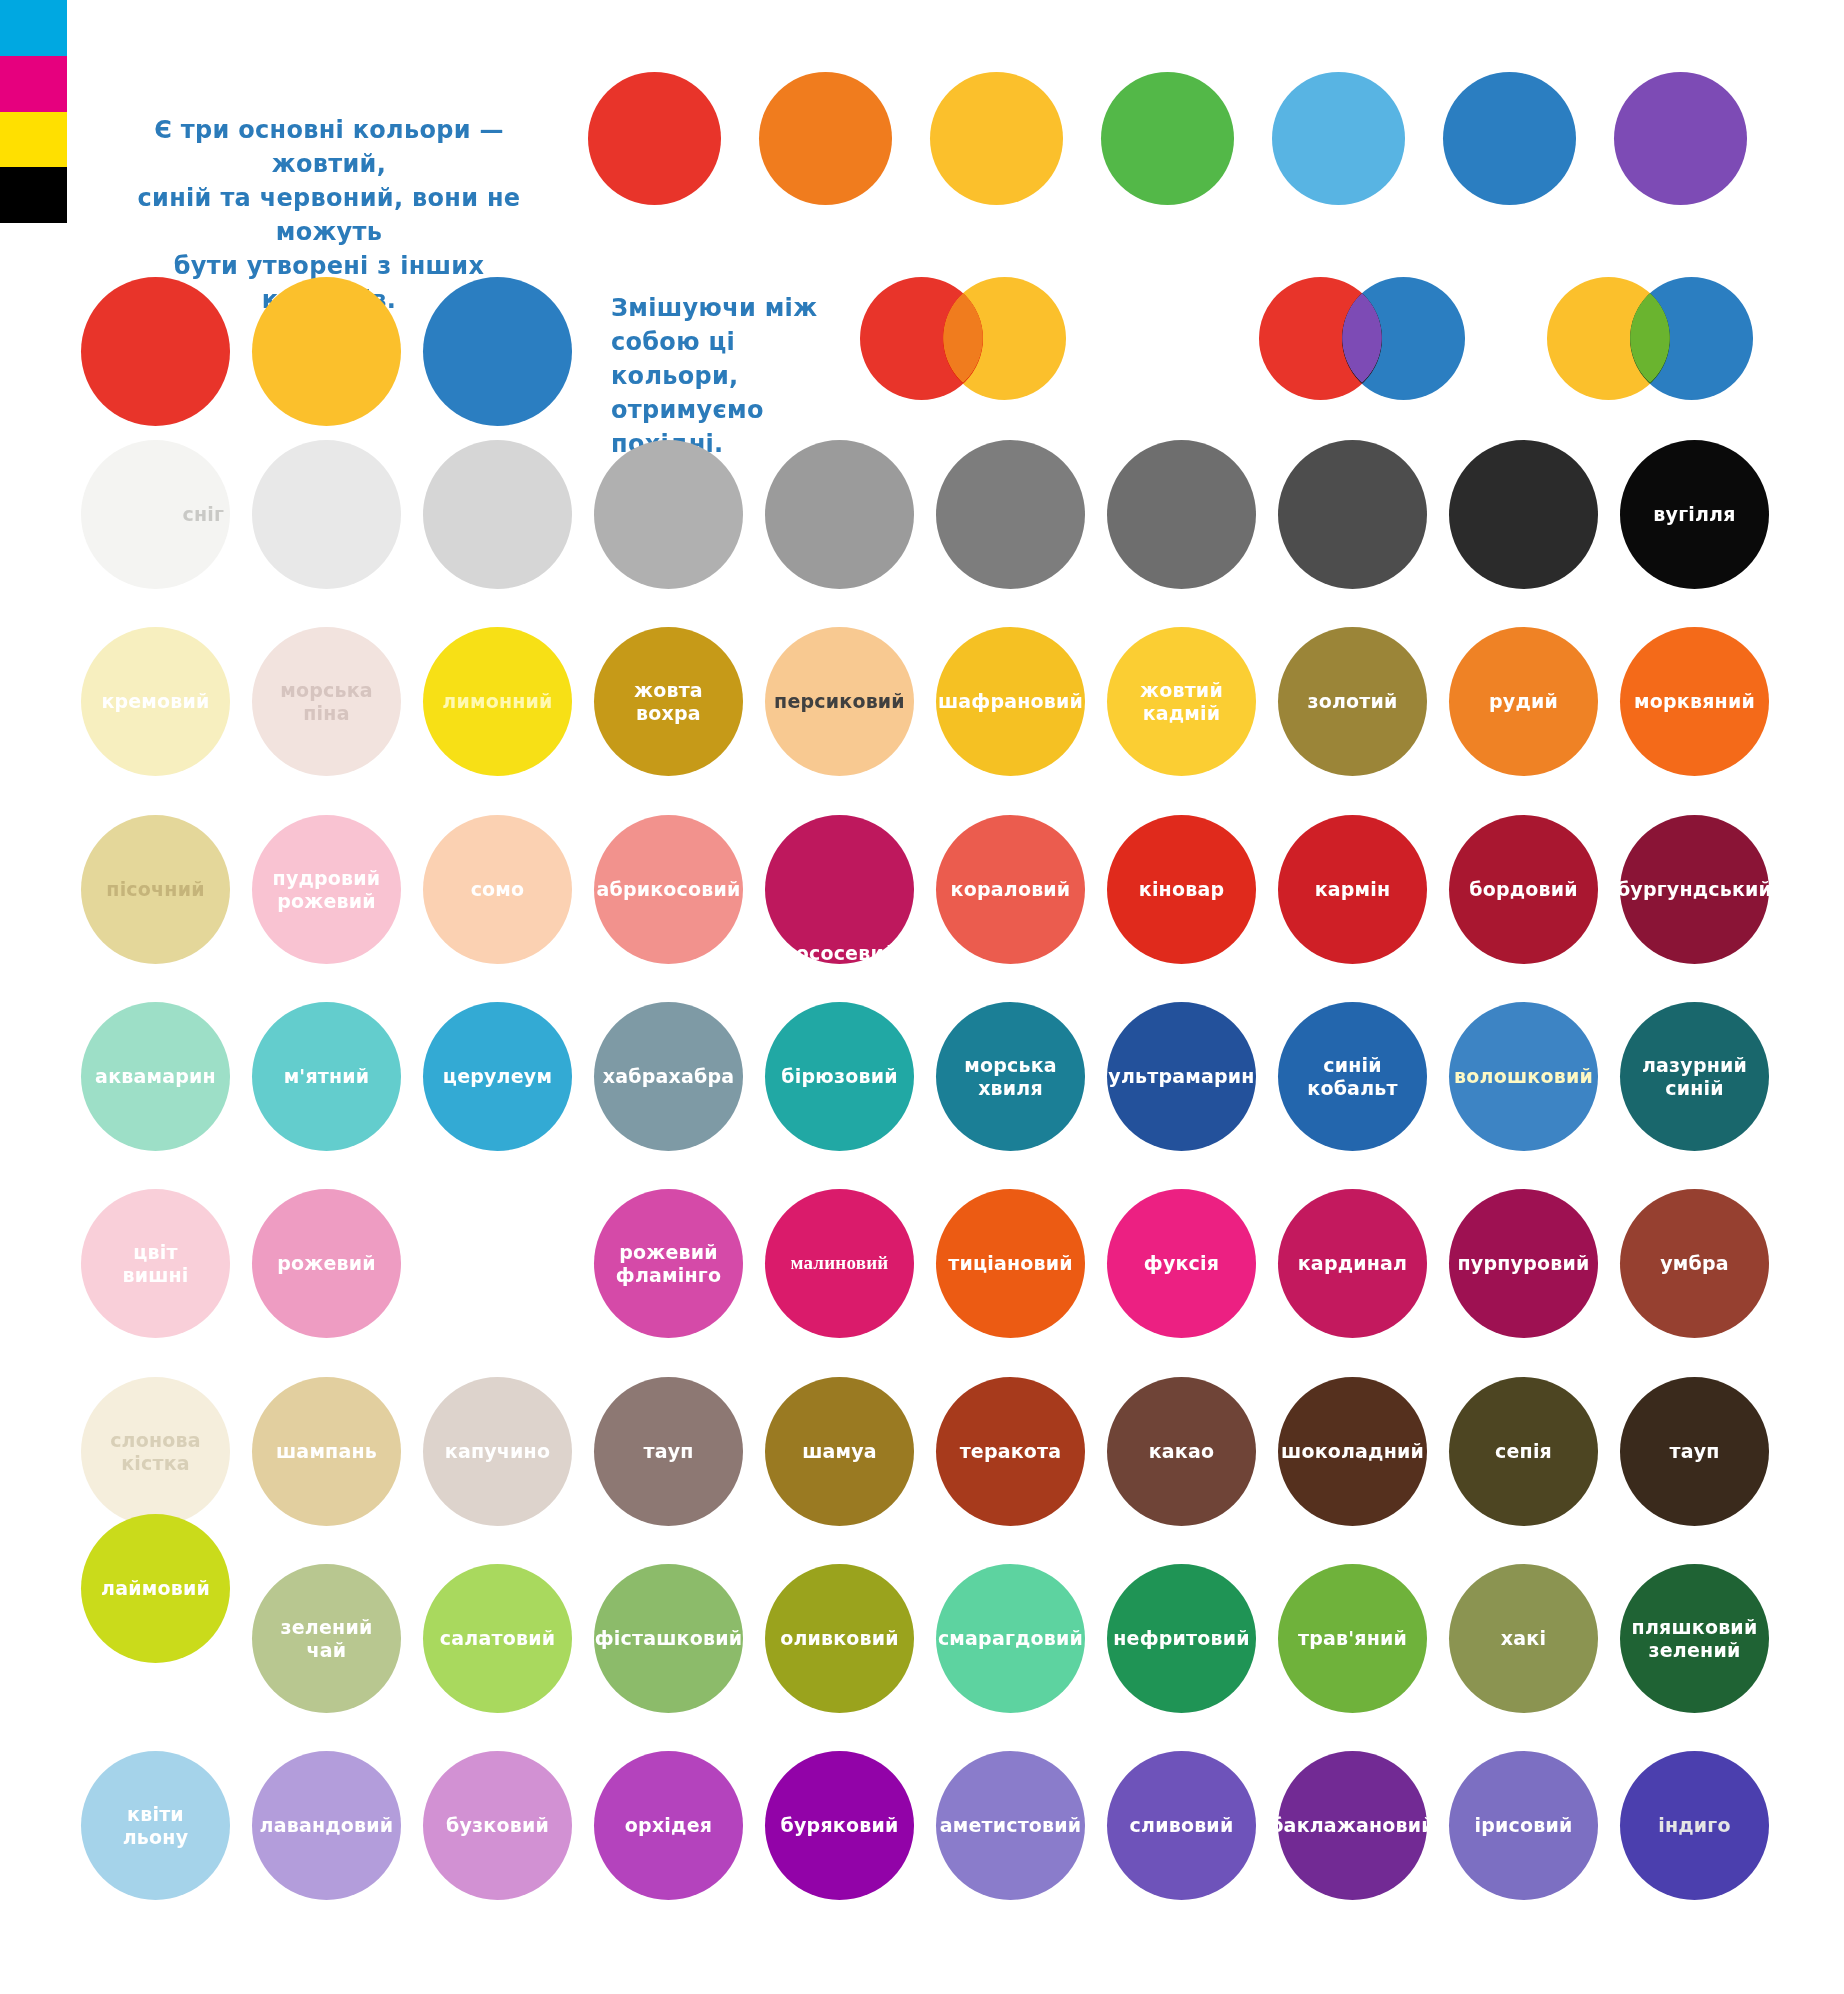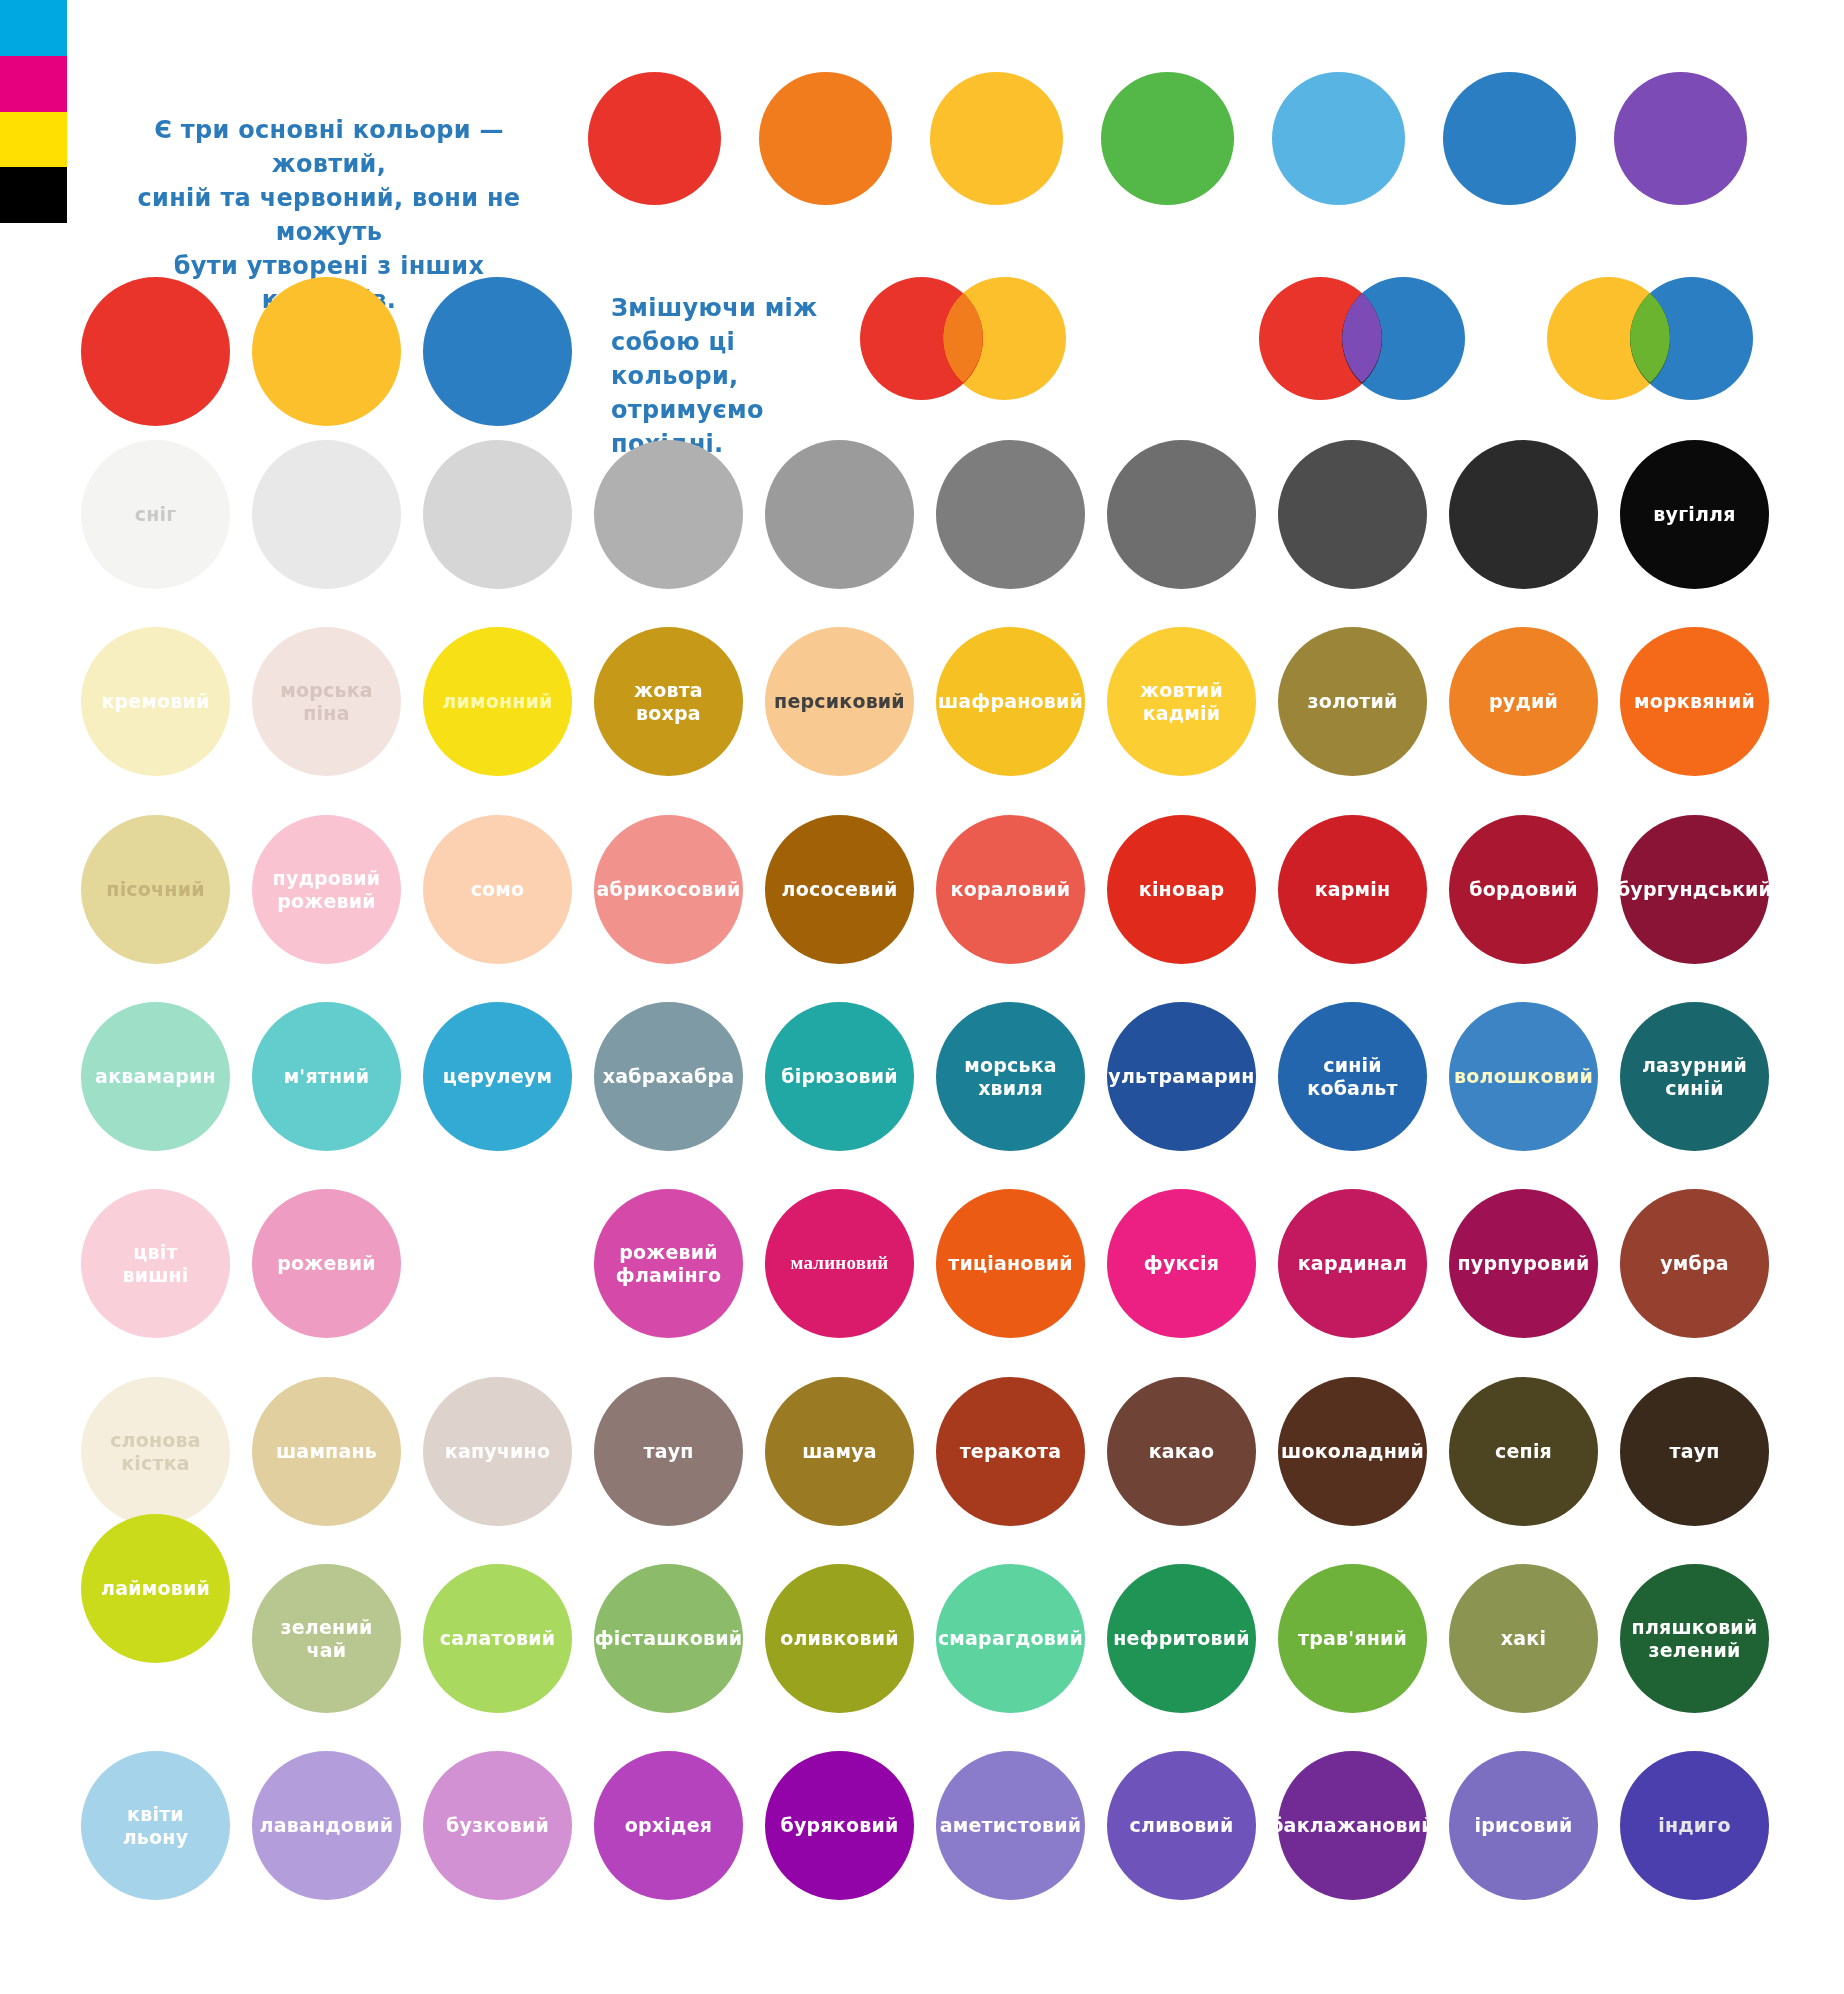--- a/index.html
+++ b/index.html
@@ -118,21 +118,21 @@
         <div class="dot venn" style="left: 83px; top: 0px; background: rgb(43, 126, 193);"></div>
         <div style="position: absolute; left: 83px; top: 0px; width: 40px; height: 123px; background: rgb(125, 75, 181); overflow: hidden; clip-path: polygon(0px 0px, 100% 0px, 100% 100%, 0px 100%); border-radius: 0px; mask-image: radial-gradient(61px at -21px 61px, rgb(0, 0, 0) 99%, transparent 100%), radial-gradient(61px at 61px 61px, rgb(0, 0, 0) 99%, transparent 100%); mask-composite: intersect;"></div>
       </div>
       <div style="position: absolute; left: 1547px; top: 277px; width: 206px; height: 123px; isolation: isolate;">
         <div class="dot venn" style="left: 0px; top: 0px; background: rgb(251, 192, 44);"></div>
         <div class="dot venn" style="left: 83px; top: 0px; background: rgb(43, 126, 193);"></div>
         <div style="position: absolute; left: 83px; top: 0px; width: 40px; height: 123px; background: rgb(106, 180, 47); overflow: hidden; clip-path: polygon(0px 0px, 100% 0px, 100% 100%, 0px 100%); border-radius: 0px; mask-image: radial-gradient(61px at -21px 61px, rgb(0, 0, 0) 99%, transparent 100%), radial-gradient(61px at 61px 61px, rgb(0, 0, 0) 99%, transparent 100%); mask-composite: intersect;"></div>
       </div>
     </div>
   <div id="grid-layer">
-      <div class="dot pal" style="left: 81px; top: 440px; background: rgb(244, 244, 242);">
+      <div class="dot pal" style="left: 81px; top: 440px; background: rgb(244, 244, 242); justify-content: flex-end;">
         <span class="lbl" style="color: rgb(201, 201, 198);">сніг</span>
       </div>
       <div class="dot pal" style="left: 252px; top: 440px; background: rgb(232, 232, 232);"></div>
       <div class="dot pal" style="left: 423px; top: 440px; background: rgb(214, 214, 214);"></div>
       <div class="dot pal" style="left: 594px; top: 440px; background: rgb(176, 176, 176);"></div>
       <div class="dot pal" style="left: 765px; top: 440px; background: rgb(155, 155, 155);"></div>
       <div class="dot pal" style="left: 936px; top: 440px; background: rgb(125, 125, 125);"></div>
       <div class="dot pal" style="left: 1107px; top: 440px; background: rgb(110, 110, 110);"></div>
       <div class="dot pal" style="left: 1278px; top: 440px; background: rgb(77, 77, 77);"></div>
       <div class="dot pal" style="left: 1449px; top: 440px; background: rgb(43, 43, 43);"></div>
@@ -178,21 +178,21 @@
       <div class="dot pal" style="left: 252px; top: 815px; background: rgb(249, 195, 210);">
         <span class="lbl" style="color: rgb(255, 255, 255);">пудровий
 рожевий</span>
       </div>
       <div class="dot pal" style="left: 423px; top: 815px; background: rgb(251, 209, 178);">
         <span class="lbl" style="color: rgb(255, 255, 255);">сомо</span>
       </div>
       <div class="dot pal" style="left: 594px; top: 815px; background: rgb(242, 146, 141);">
         <span class="lbl" style="color: rgb(255, 255, 255);">абрикосовий</span>
       </div>
-      <div class="dot pal" style="left: 765px; top: 815px; background: #a16207;">
+      <div class="dot pal" style="left: 765px; top: 815px; background: #be185d; align-items: flex-end;">
         <span class="lbl" style="color: rgb(255, 255, 255);">лососевий</span>
       </div>
       <div class="dot pal" style="left: 936px; top: 815px; background: rgb(235, 92, 78);">
         <span class="lbl" style="color: rgb(255, 255, 255);">кораловий</span>
       </div>
       <div class="dot pal" style="left: 1107px; top: 815px; background: rgb(224, 42, 28);">
         <span class="lbl" style="color: rgb(255, 255, 255);">кіновар</span>
       </div>
       <div class="dot pal" style="left: 1278px; top: 815px; background: rgb(207, 31, 38);">
         <span class="lbl" style="color: rgb(255, 255, 255);">кармін</span>

